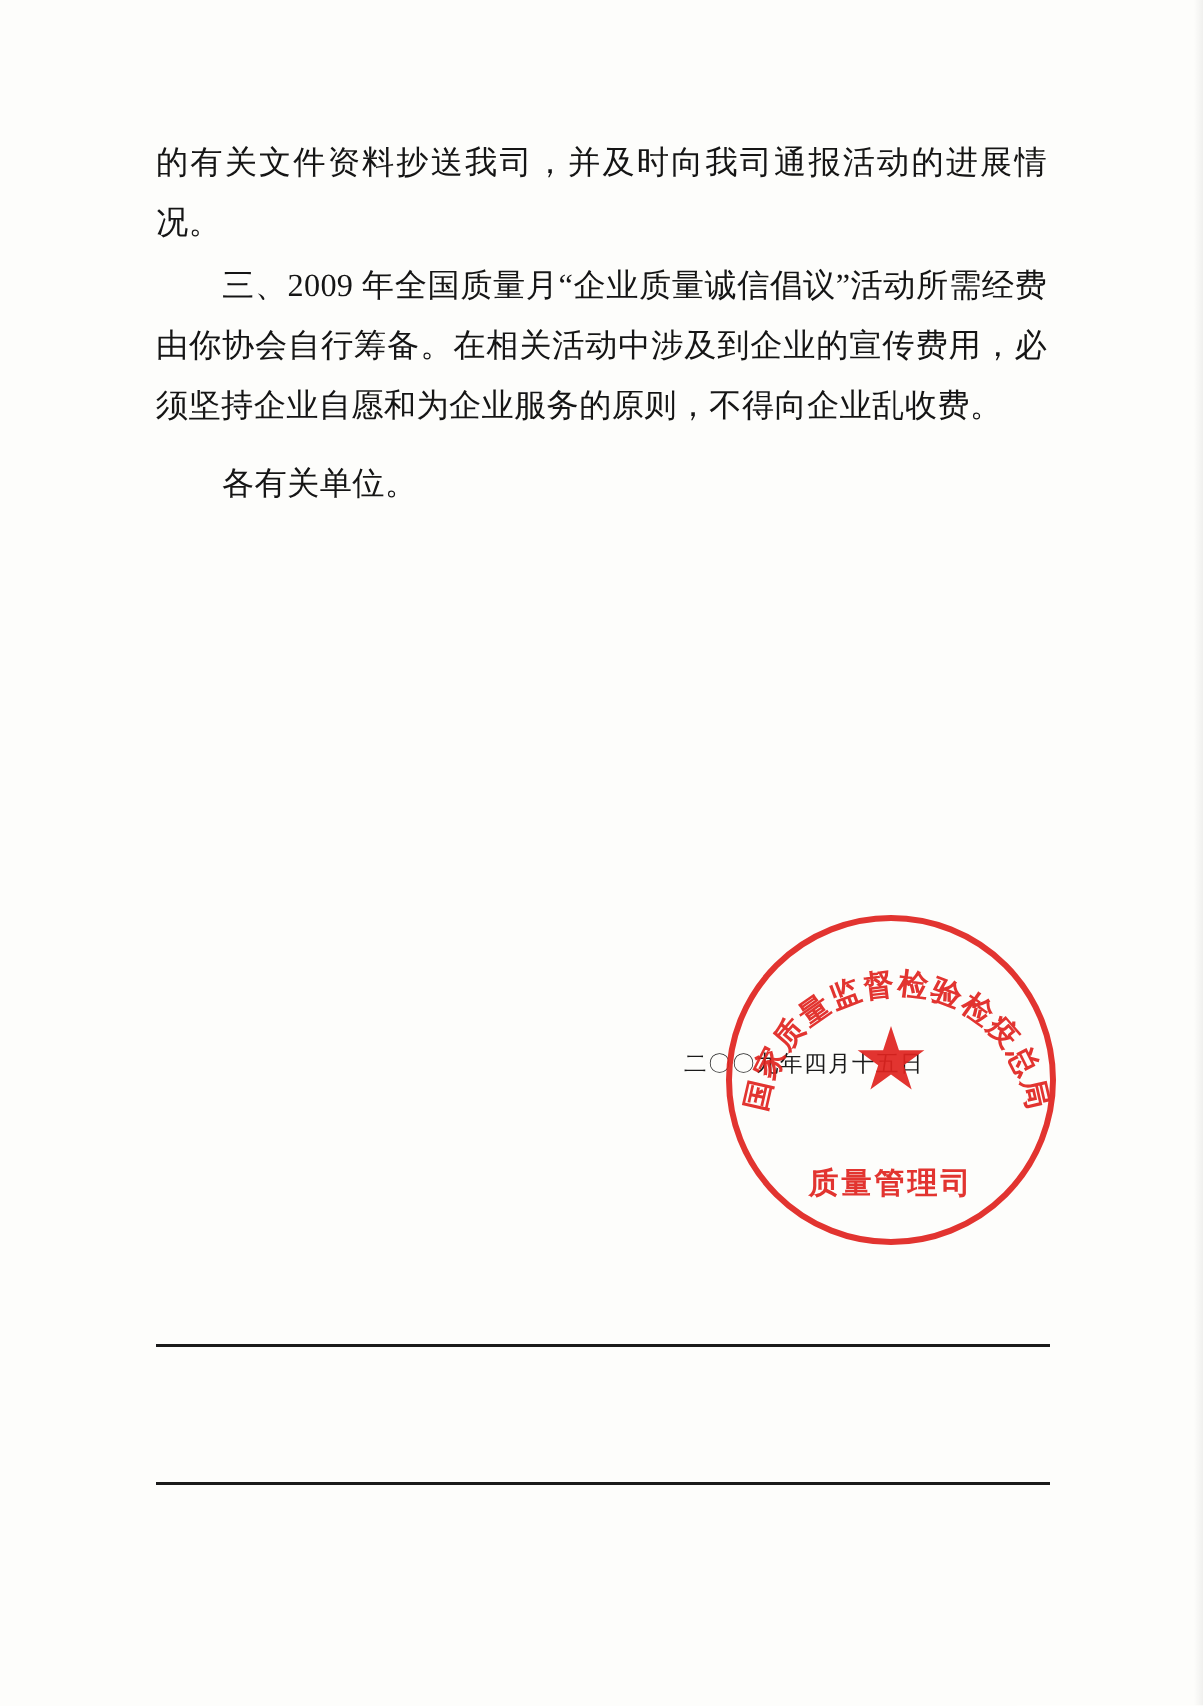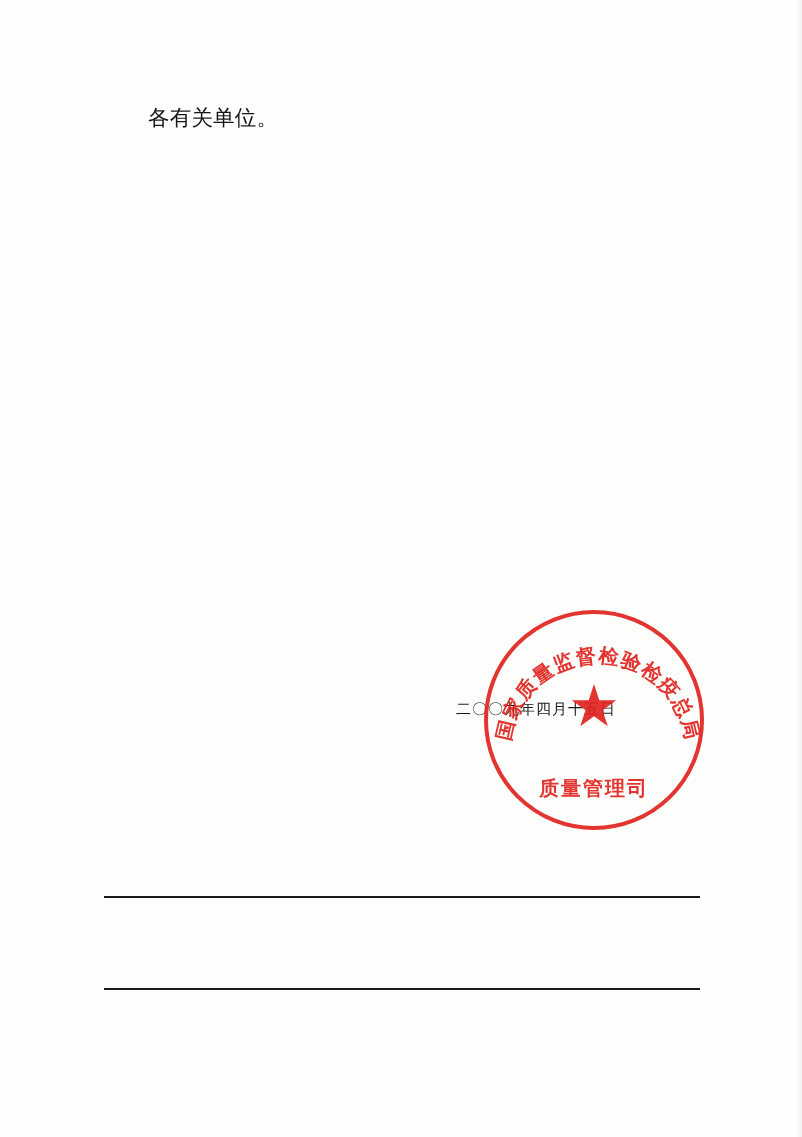--- a/index.html
+++ b/index.html
@@ -145,20 +145,22 @@
     width: 6px; height: 1137px;
     background: linear-gradient(to right, rgba(0,0,0,0.0), rgba(0,0,0,0.05));
   }
 </style>
 </head>
 <body>
 
 <div class="page">
 
   <div class="content">
+    <p class="para">的有关文件资料抄送我司，并及时向我司通报活动的进展情况。</p>
+    <p class="para indent">三、2009 年全国质量月“企业质量诚信倡议”活动所需经费由你协会自行筹备。在相关活动中涉及到企业的宣传费用，必须坚持企业自愿和为企业服务的原则，不得向企业乱收费。</p>
     <div class="spacer-small"></div>
     <p class="para indent">各有关单位。</p>
   </div>
 
   <div class="sign-area">
 
     <div class="date-line">二〇〇九年四月十五日</div>
 
     <div class="seal">
       <div class="seal-inner">

